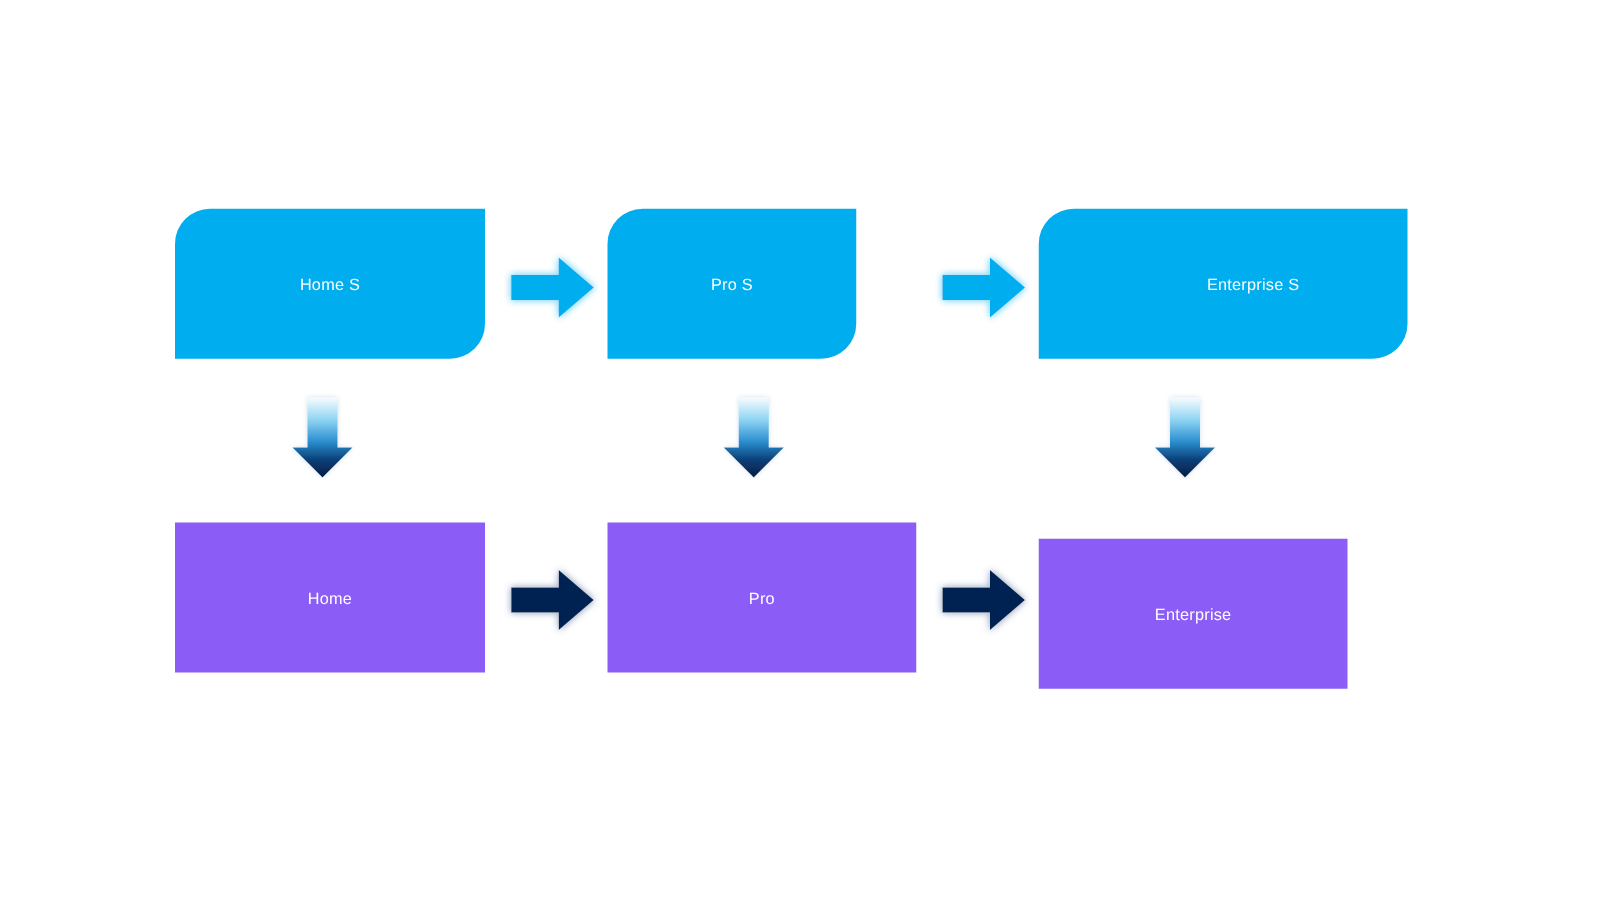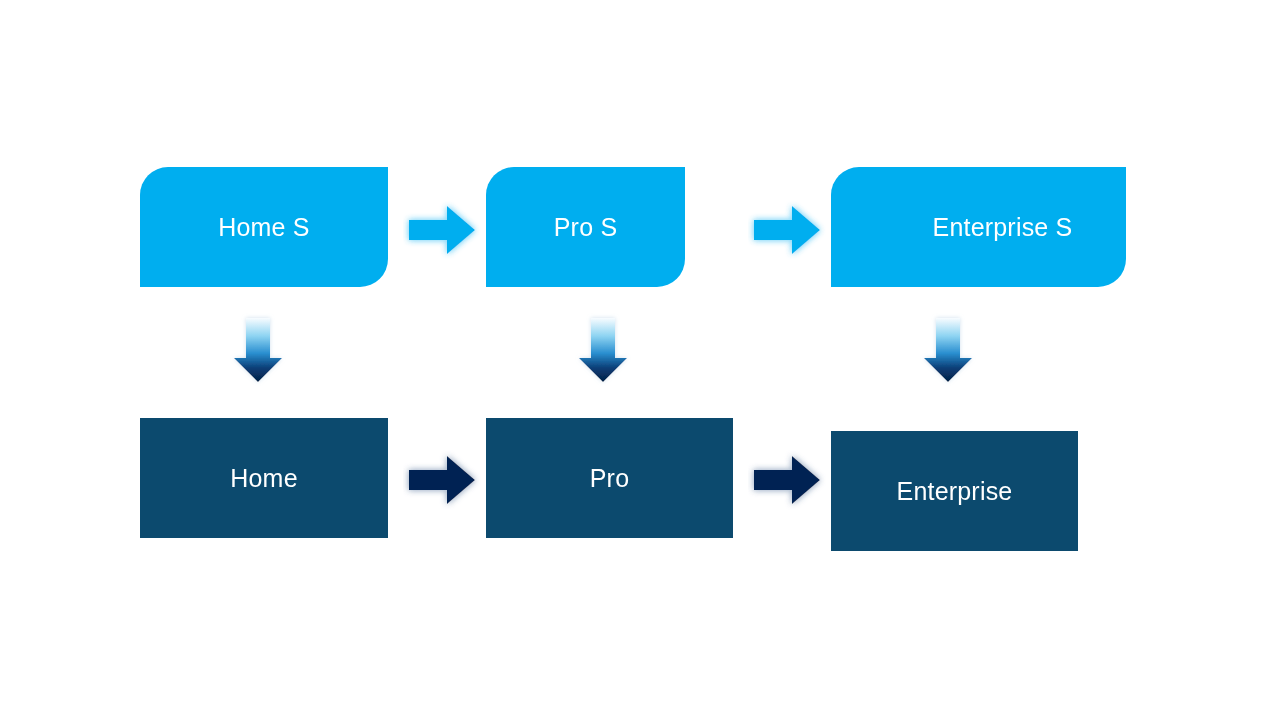--- a/index.html
+++ b/index.html
@@ -18,30 +18,30 @@
     position: absolute;
     inset: 0;
   }
   .node {
     position: absolute;
     height: 120px;
     display: flex;
     align-items: center;
     justify-content: center;
     color: #ffffff;
-    font-size: 25px;
+    font-size: 13px;
     letter-spacing: 0.2px;
     line-height: 1;
   }
   .node.light {
     background: #00aeef;
     border-radius: 28px 0 28px 0; 
   }
   .node.dark {
-    background: #0c4a6e;
+    background: #8b5cf6;
     border-radius: 0;
   }
   
   .n-t1 { left: 140px; top: 167px; width: 248px; }
   .n-t2 { left: 486px; top: 167px; width: 199px; }
   .n-t3 { left: 831px; top: 167px; width: 247px; padding-left: 48px; }
   
   .n-b1 { left: 140px; top: 418px; width: 248px; }
   .n-b2 { left: 486px; top: 418px; width: 247px; text-align: right; }
   .n-b3 { left: 831px; top: 418px; width: 247px; margin-top: 13px; }

